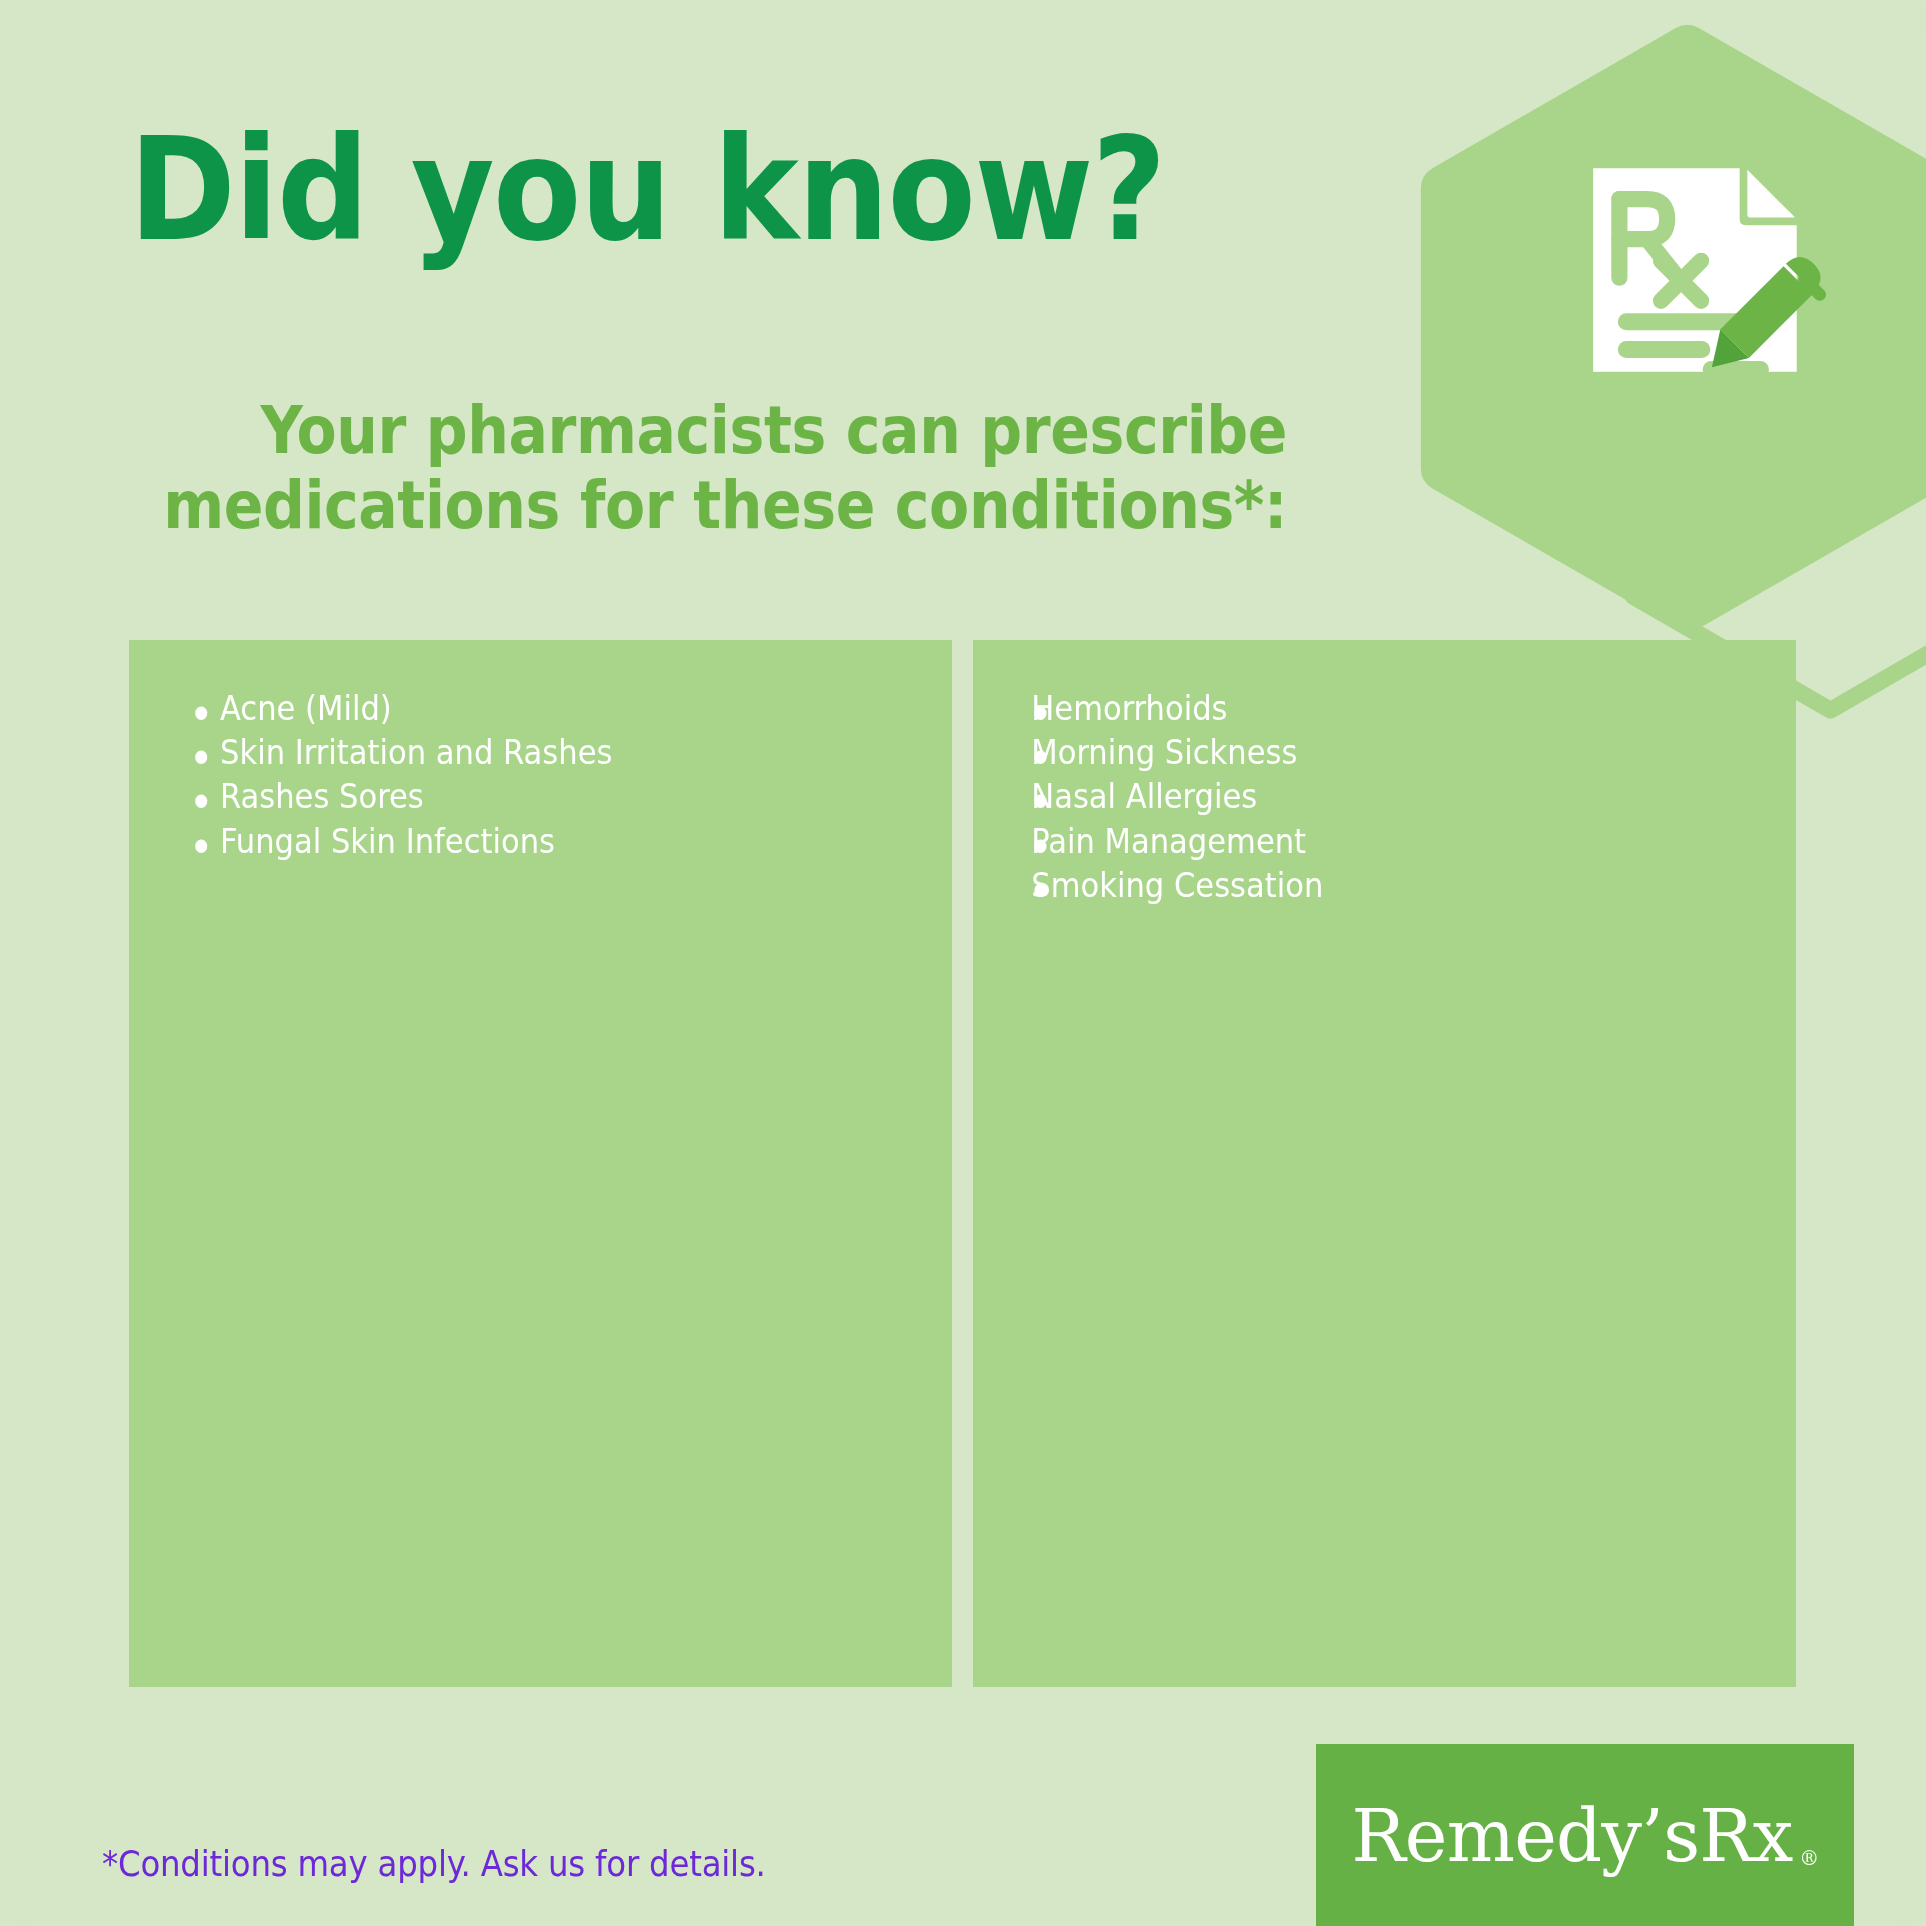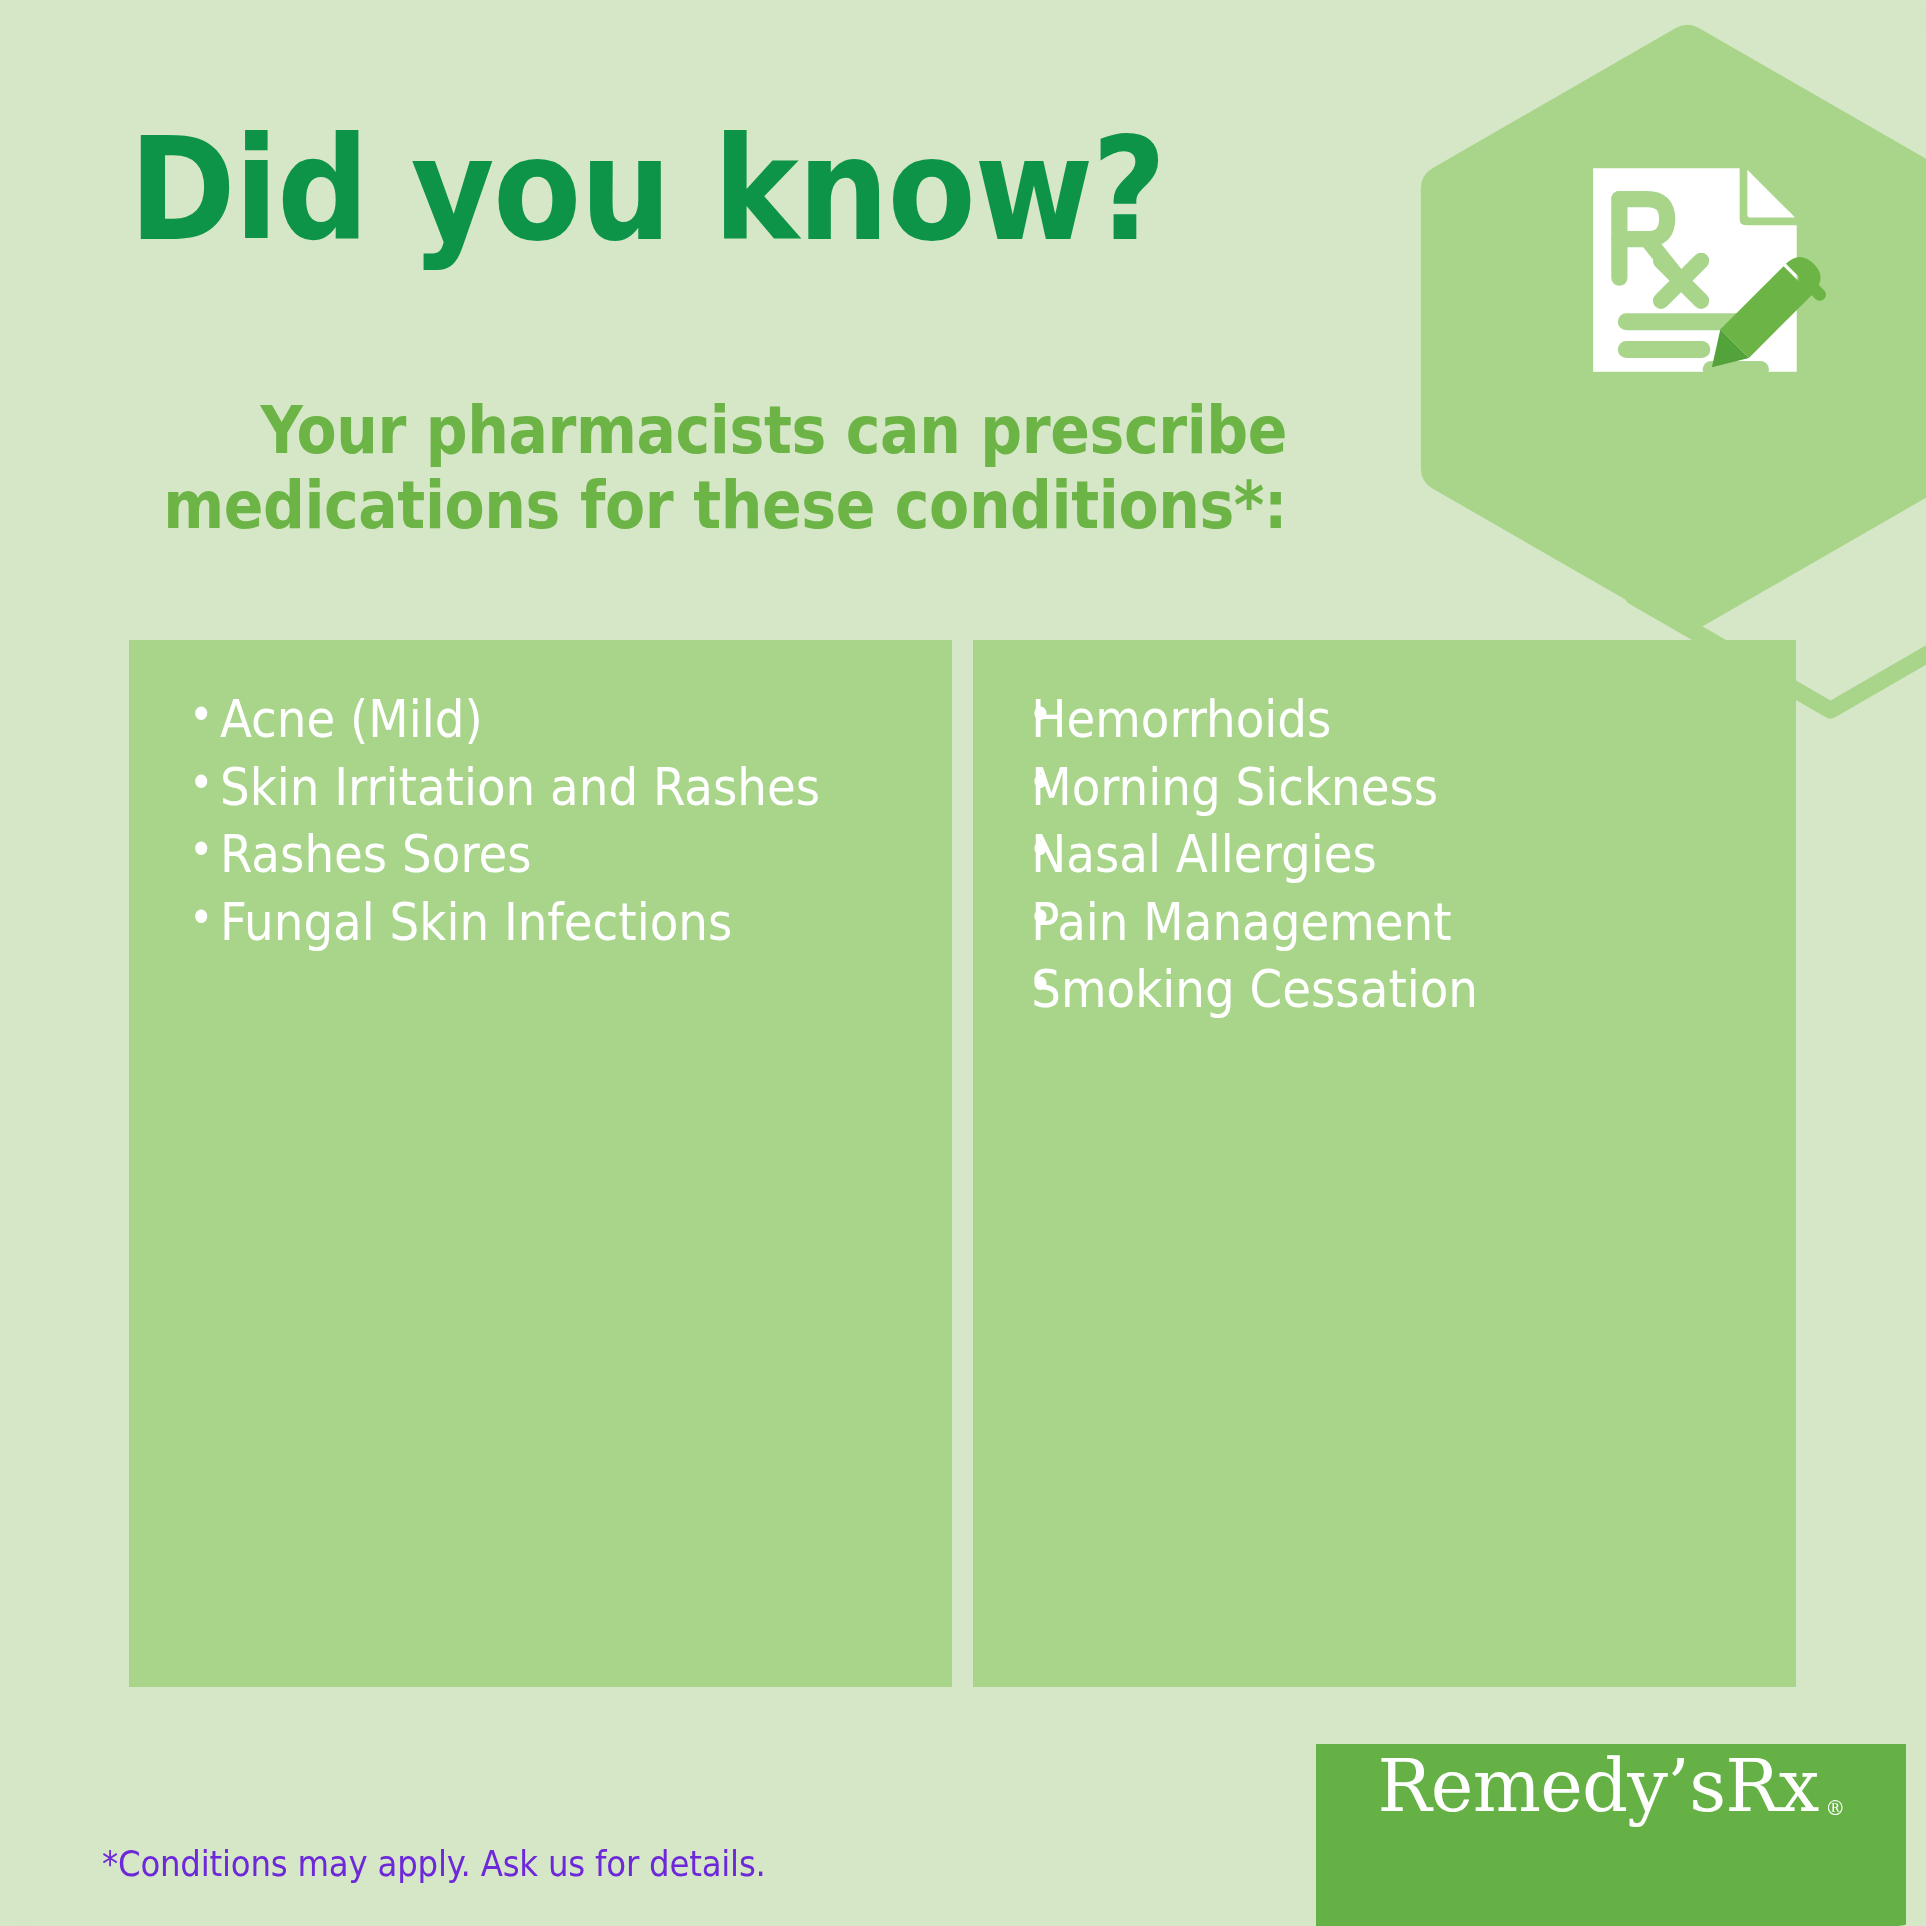--- a/index.html
+++ b/index.html
@@ -75,21 +75,21 @@
     background:#a9d58b;
     flex:1 1 0;
     padding:46px 0 0 0;
   }
   .panel ul { list-style:none; }
   .panel li {
     position:relative;
     color:#ffffff;
     font-family:"DejaVu Sans Condensed","Liberation Sans", sans-serif;
     font-weight:normal;
-    font-size:52px;
+    font-size:34px;
     line-height:1.30;
     padding-left:91px;
     white-space:nowrap;
   }
   .panel li::before {
     content:"\2022";
     position:absolute;
     left:60px; top:0;
     font-size:46px;
     line-height:1.30;
@@ -108,24 +108,24 @@
     font-weight:normal;
     font-size:36px;
     letter-spacing:-0.2px;
     white-space:nowrap;
   }
 
   
   .logo-block {
     position:absolute;
     left:1316px; top:1744px;
-    width:590px; height:183px;
+    width:538px; height:183px;
     background:#66b145;
     display:flex;
-    align-items:flex-start;
+    align-items:center;
     justify-content:center;
   }
   .logo-wordmark {
     color:#ffffff;
     font-family:"DejaVu Serif","Liberation Serif", serif;
     font-weight:normal;
     font-size:72px;
     letter-spacing:-0.8px;
     white-space:nowrap;
     position:relative;

